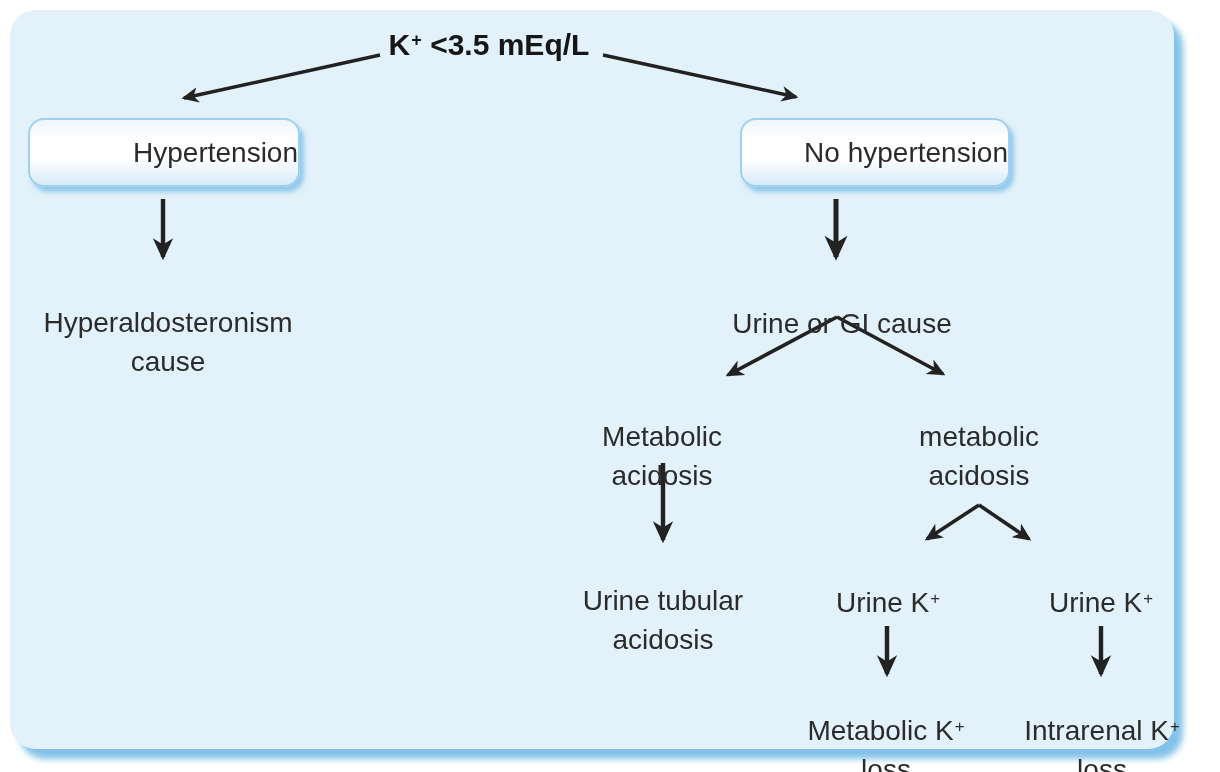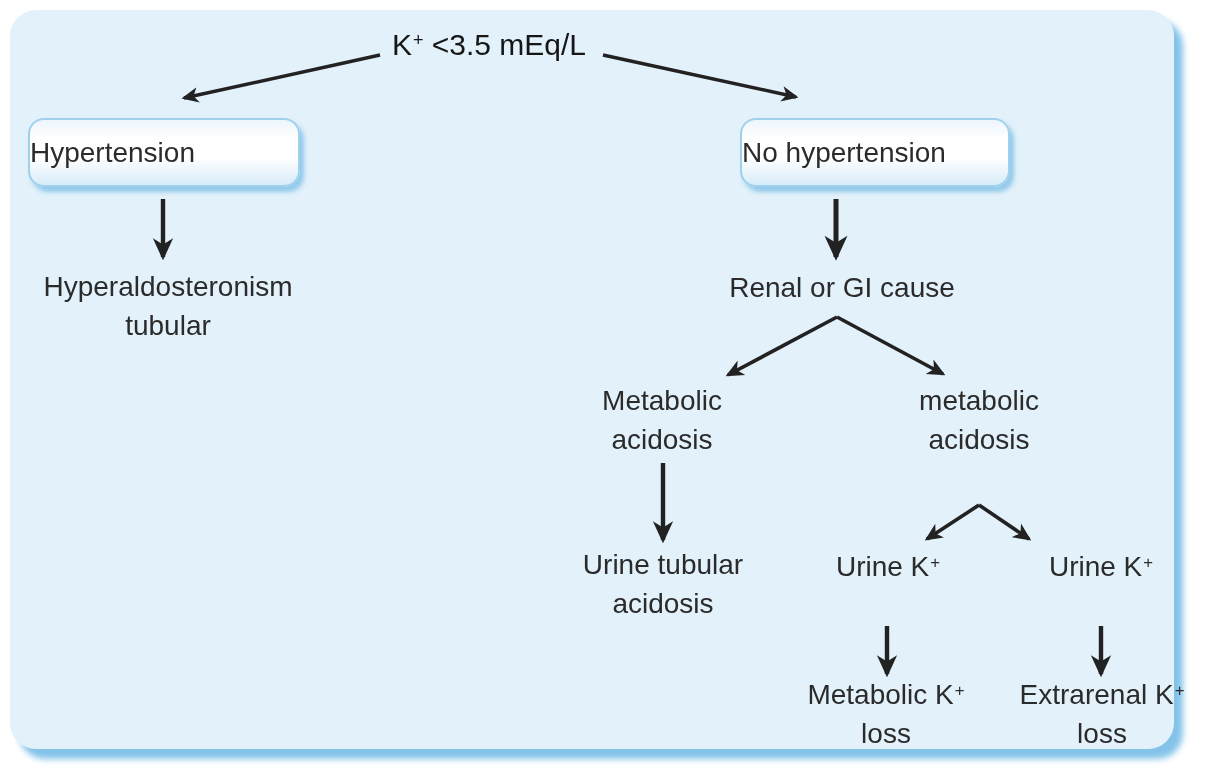--- a/index.html
+++ b/index.html
@@ -20,34 +20,35 @@
   .panel{
     position:absolute;left:10px;top:10px;width:1164px;height:739px;
     background:var(--panel-bg);
     border-radius:26px;
     box-shadow:9px 10px 6px var(--panel-shadow);
   }
   svg.arrows{position:absolute;left:0;top:0;width:1220px;height:772px;pointer-events:none;}
   .node{position:absolute;color:var(--text);}
   .title{
     transform:translateX(-50%);
-    font-size:30px;font-weight:normal;color:#161616;
+    font-size:30px;font-weight:bold;color:#161616;
     white-space:nowrap;line-height:36px;
   }
   .label{
     transform:translateX(-50%);
     text-align:center;font-size:28px;line-height:39px;
     white-space:nowrap;
+    margin-top:36px;
   }
   .dbox{
     border:2px solid var(--box-border);
     border-radius:16px;
     background:linear-gradient(180deg,#edf6fc 0%,#ffffff 30%,#ffffff 58%,#d7ebf8 100%);
     box-shadow:4px 5px 4px rgba(127,191,231,0.8);
-    display:flex;align-items:center;justify-content:flex-start;
+    display:flex;align-items:center;justify-content:flex-end;
     font-size:28px;color:var(--text);
   }
   .sup{
     font-size:0.6em;
     vertical-align:0.5em;
     line-height:0;
     margin-left:1px;
   }
 </style>
 </head>
@@ -83,25 +84,25 @@
   <div class="node dbox" style="left:28px;top:118px;width:268px;height:65px">
     <span>Hypertension</span>
   </div>
 
   <div class="node dbox" style="left:740px;top:118px;width:266px;height:65px">
     <span>No hypertension</span>
   </div>
 
   <div class="node label" style="left:168px;top:267px">
     <div>Hyperaldosteronism</div>
-    <div>tubular</div>
+    <div>cause</div>
   </div>
 
   <div class="node label" style="left:842px;top:268px">
-    <div>Renal or GI cause</div>
+    <div>Urine or GI cause</div>
   </div>
 
   <div class="node label" style="left:662px;top:381px">
     <div>Metabolic</div>
     <div>acidosis</div>
   </div>
 
   <div class="node label" style="left:979px;top:381px">
     <div>metabolic</div>
     <div>acidosis</div>
@@ -119,17 +120,17 @@
   <div class="node label" style="left:1101px;top:547px">
     <div><span>Urine K</span><sup class="sup">+</sup></div>
   </div>
 
   <div class="node label" style="left:886px;top:675px">
     <div><span>Metabolic K</span><sup class="sup">+</sup></div>
     <div>loss</div>
   </div>
 
   <div class="node label" style="left:1102px;top:675px">
-    <div><span>Extrarenal K</span><sup class="sup">+</sup></div>
+    <div><span>Intrarenal K</span><sup class="sup">+</sup></div>
     <div>loss</div>
   </div>
 
 </div>
 
 </body></html>

